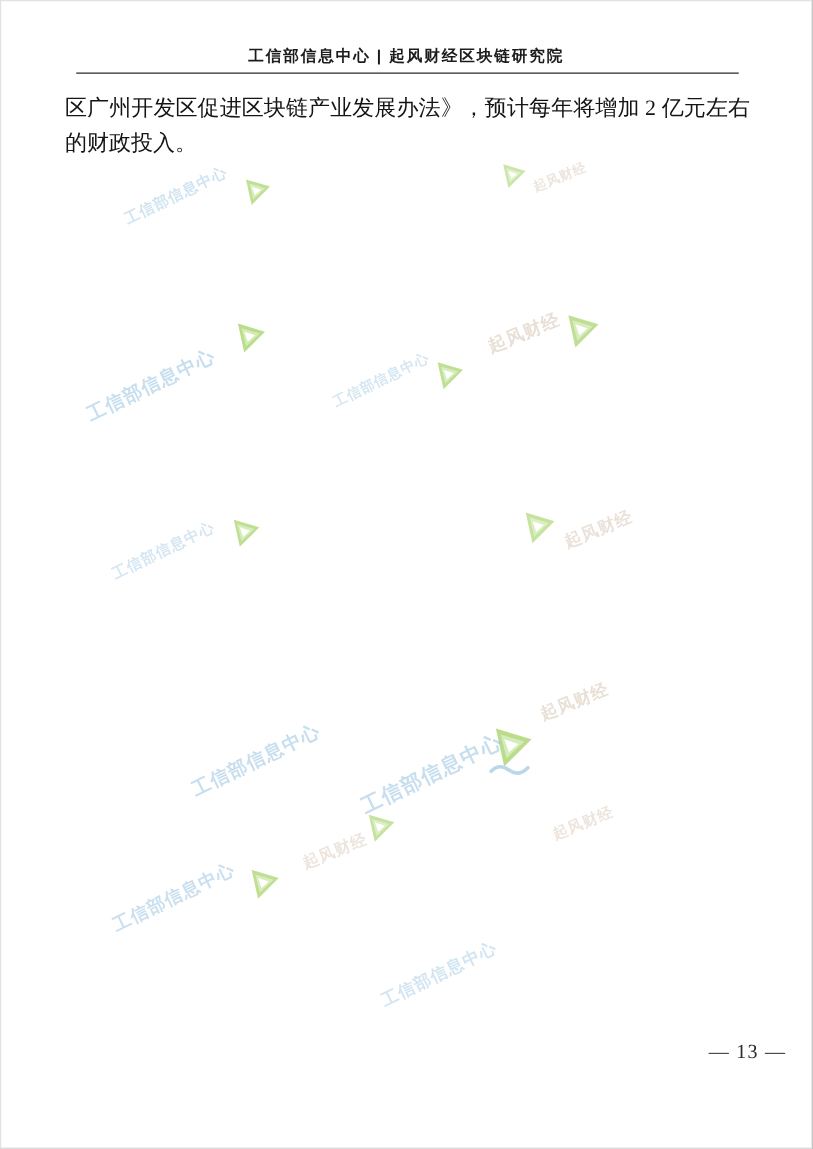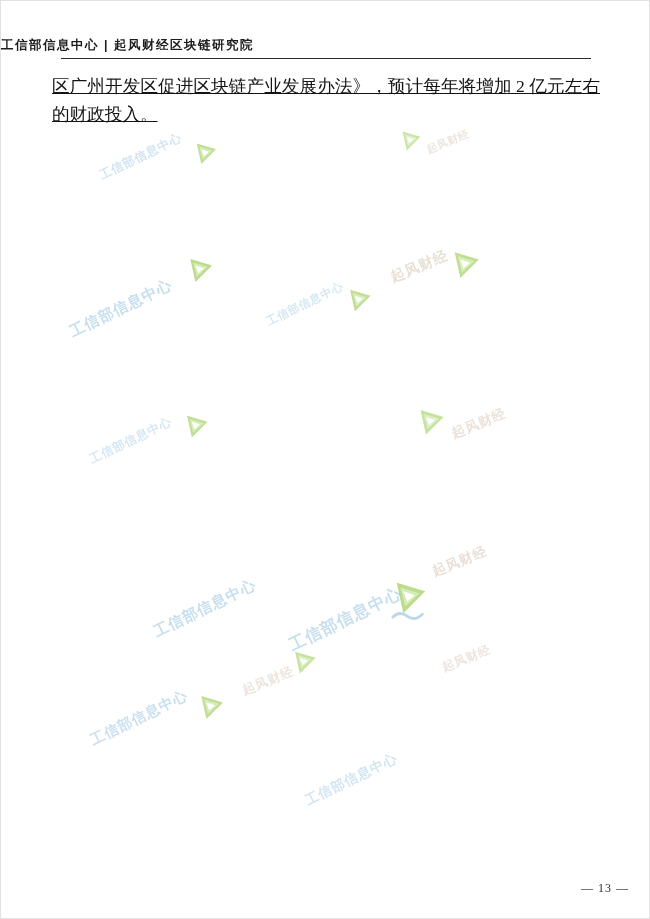--- a/index.html
+++ b/index.html
@@ -3,40 +3,40 @@
 <meta charset="utf-8">
 <style>
   html,body{margin:0;padding:0;background:#888;}
   .page{
     position:relative;width:650px;height:919px;background:#ffffff;
     font-family:"Liberation Serif","DejaVu Serif",serif;
     overflow:hidden;box-sizing:border-box;border:1px solid #e2e2e2;
   }
   
   .header-title{
-    position:absolute;top:36px;left:0;right:0;text-align:left;
+    position:absolute;top:36px;left:0;right:0;text-align:center;
     font-family:"Liberation Sans","DejaVu Sans",sans-serif;
     font-weight:bold;font-size:12.5px;letter-spacing:1.5px;color:#1c1c1c;
     z-index:2;
   }
   .header-rule{
     position:absolute;top:57px;left:60px;width:530px;height:0;
     border-top:1.6px solid #2b2b2b;z-index:2;
   }
   
   .body-text{
     position:absolute;top:71px;left:51px;width:548px;
     font-size:17.6px;line-height:28.3px;color:#141414;
     text-align:justify;z-index:1;
   }
-  .body-text p{margin:0 0 8px 0;text-decoration:underline;}
+  .body-text p{margin:0 0 8px 0;}
   .body-text p.indent{text-indent:2em;}
   
   .page-number{
-    position:absolute;right:20px;top:880px;font-size:12px;color:#2b2b2b;
+    position:absolute;right:20px;top:832px;font-size:16px;color:#2b2b2b;
     letter-spacing:1px;z-index:2;
   }
   
   .watermark-layer{position:absolute;inset:0;z-index:0;pointer-events:none;}
   .wm{position:absolute;white-space:nowrap;}
   .wm-blue-text{
     display:inline-block;
     font-family:"Liberation Sans","DejaVu Sans",sans-serif;
     font-weight:bold;font-size:15px;letter-spacing:1px;
     transform:rotate(-26deg);

